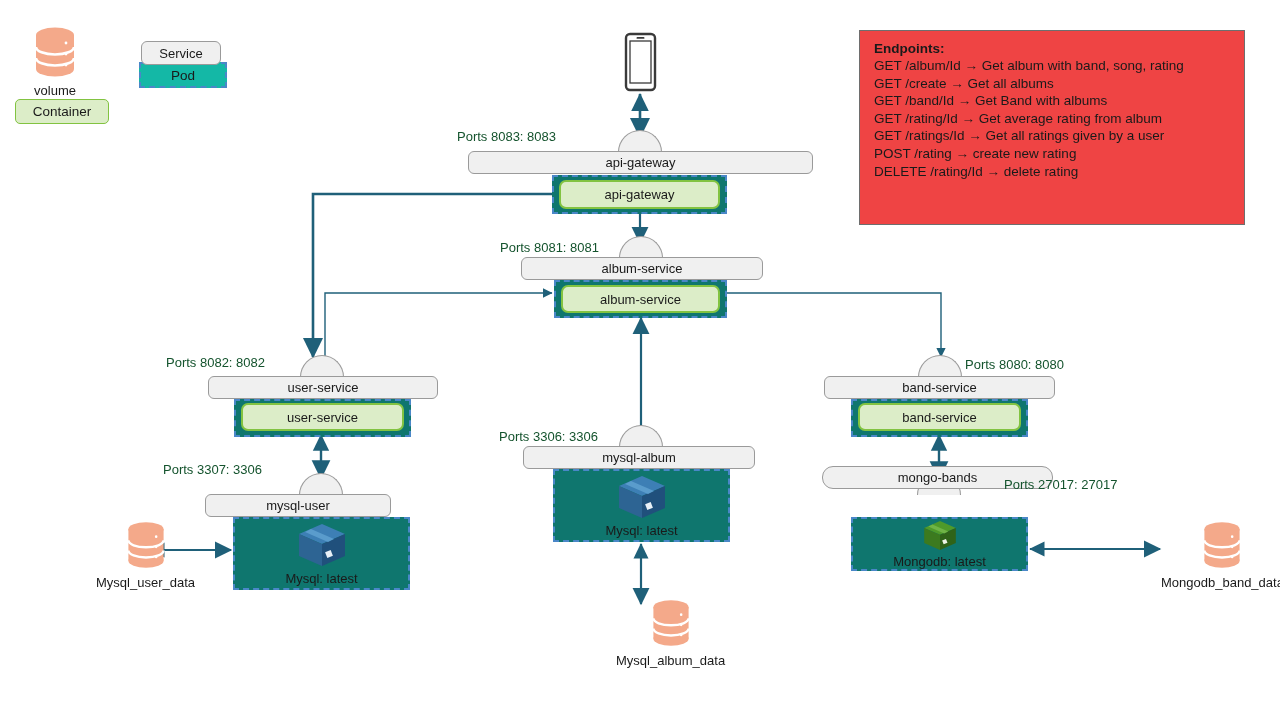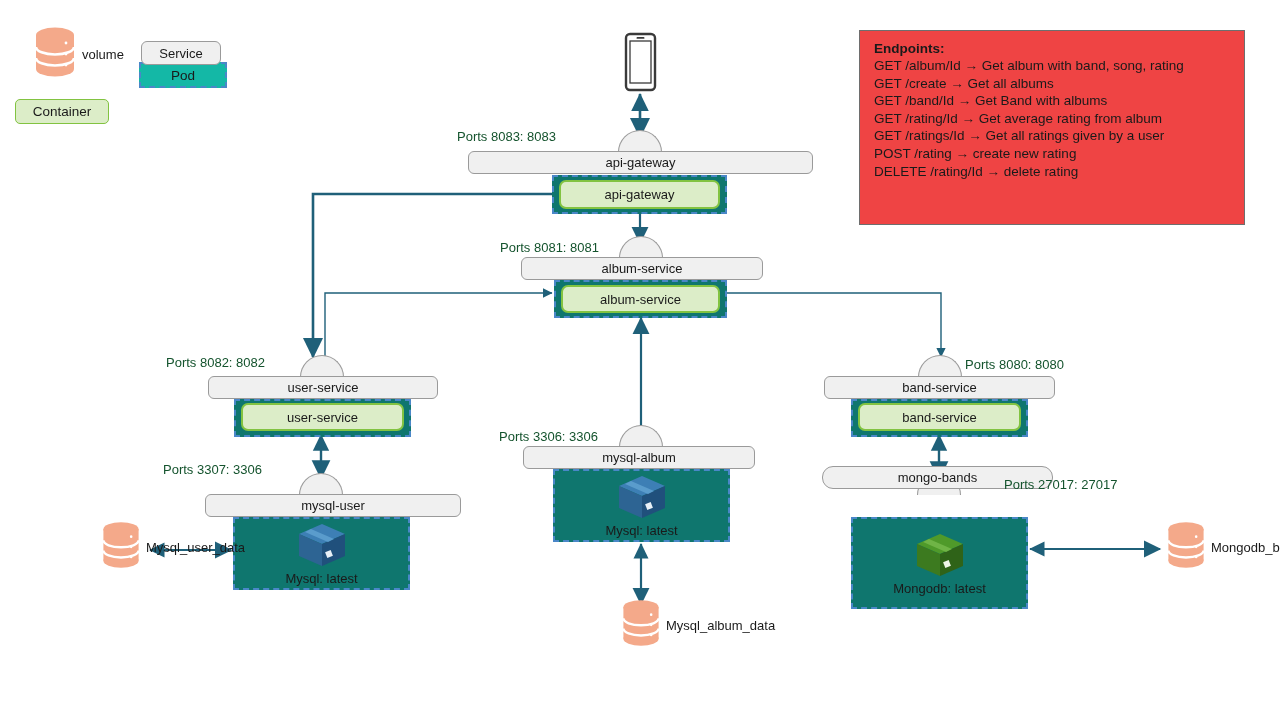--- a/index.html
+++ b/index.html
@@ -62,21 +62,21 @@
     gap:2px;z-index:5;
   }
   .dbpod-label{font-size:13px;color:#1a1a1a;}
 
   
   .ports{
     position:absolute;font-size:13px;color:#14532d;white-space:nowrap;z-index:6;
   }
 
   
-  .vol{position:absolute;display:flex;flex-direction:row;align-items:center;z-index:6;}
+  .vol{position:absolute;display:flex;flex-direction:column;align-items:center;z-index:6;}
   .vol-lab{font-size:13px;color:#1a1a1a;margin-top:5px;white-space:nowrap;}
 
   
   .endpoints{
     position:absolute;
     background:#ef4444;
     border:1px solid #6e6e6e;
     box-sizing:border-box;
     padding:10px 14px;
     z-index:6;
@@ -261,21 +261,21 @@
   <div class="svc-bar" style="left:824px;top:376px;width:231px;">
     <span>band-service</span>
   </div>
   <div class="pod" style="left:851px;top:399px;width:177px;height:38px;"></div>
   <div class="cont" style="left:858px;top:403px;width:163px;height:28px;">
     <span>band-service</span>
   </div>
 
   <div class="ports" style="left:163px;top:462px;">Ports 3307: 3306</div>
   <div class="svc-cap" style="left:299px;top:473px;"></div>
-  <div class="svc-bar" style="left:205px;top:494px;width:256px;">
+  <div class="svc-bar" style="left:205px;top:494px;width:186px;">
     <span>mysql-user</span>
   </div>
   <div class="pod" style="left:233px;top:517px;width:177px;height:73px;">
     <div class="dbpod-inner">
       <svg width="54" height="48" viewBox="0 0 54 48">
         <path d="M27 3 L50 13 L27 23 L4 13 Z" fill="#3d7fb5"></path>
         <path d="M4 13 L27 23 L27 45 L4 35 Z" fill="#2d6493"></path>
         <path d="M50 13 L27 23 L27 45 L50 35 Z" fill="#20507c"></path>
         <path d="M16 8 L39 18 L33 21 L10 11 Z" fill="#5a9ccc"></path>
         <rect x="31" y="30" width="6" height="6" fill="#e8f0f7" transform="rotate(-22 34 33)"></rect>
@@ -300,21 +300,21 @@
       </svg>
       <div class="dbpod-label">Mysql: latest</div>
     </div>
   </div>
 
   <div class="ports" style="left:963px;top:477px;margin-left:41px;">Ports 27017: 27017</div>
   <div class="svc-cap" style="left:917px;top:473px;"></div>
   <div class="svc-bar" style="left:822px;top:466px;width:231px;border-radius:11px;">
     <span>mongo-bands</span>
   </div>
-  <div class="pod" style="left:851px;top:517px;width:177px;height:92px;">
+  <div class="pod" style="left:851px;top:517px;width:177px;height:54px;">
     <div class="dbpod-inner">
       <svg width="54" height="48" viewBox="0 0 54 48">
         <path d="M27 3 L50 13 L27 23 L4 13 Z" fill="#4f9a2a"></path>
         <path d="M4 13 L27 23 L27 45 L4 35 Z" fill="#3c7a1f"></path>
         <path d="M50 13 L27 23 L27 45 L50 35 Z" fill="#2f6318"></path>
         <path d="M16 8 L39 18 L33 21 L10 11 Z" fill="#6fb446"></path>
         <rect x="31" y="30" width="6" height="6" fill="#eef5e8" transform="rotate(-22 34 33)"></rect>
       </svg>
       <div class="dbpod-label">Mongodb: latest</div>
     </div>

